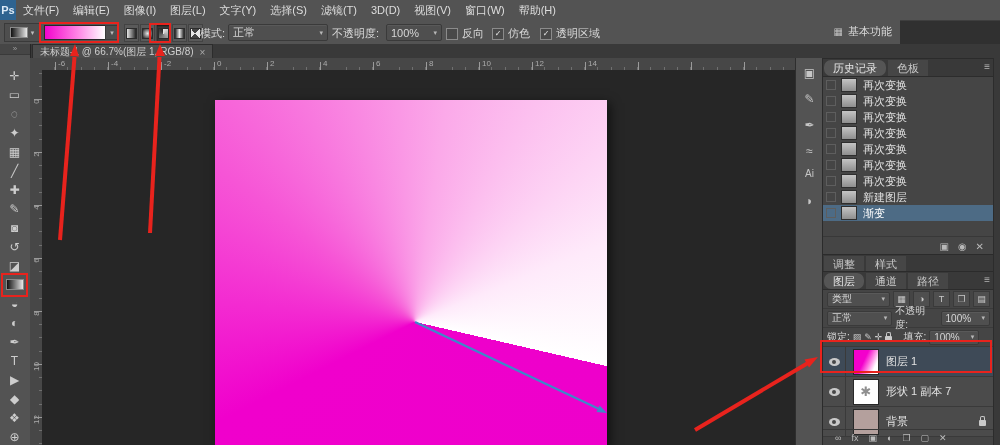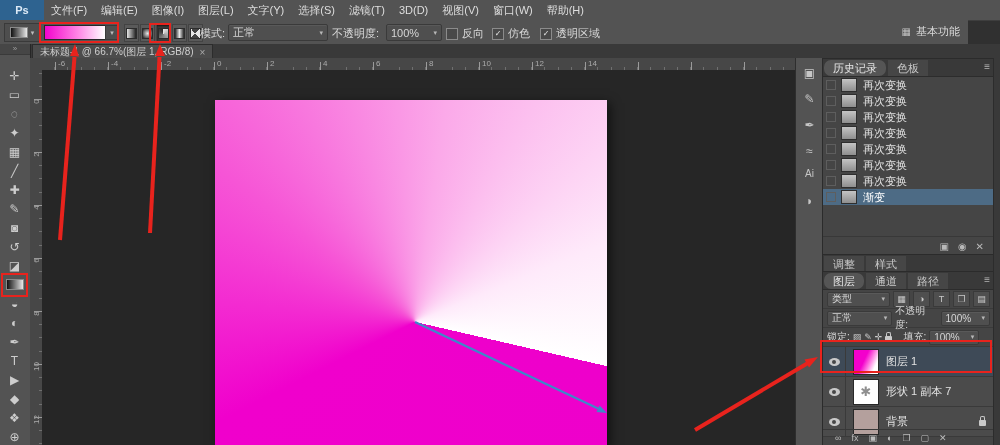--- a/index.html
+++ b/index.html
@@ -5,26 +5,26 @@
   html,body{margin:0;padding:0;}
   body{width:1000px;height:445px;overflow:hidden;position:relative;background:#303030;
        font-family:"Liberation Sans","DejaVu Sans",sans-serif;font-size:11px;color:#d6d6d6;
        -webkit-user-select:none;user-select:none;}
   .abs{position:absolute;}
   #root{position:absolute;left:0;top:0;width:1000px;height:445px;}
 
   
   .menubar{left:0;top:0;width:1000px;height:20px;background:#535353;border-bottom:1px solid #3e3e3e;
            display:flex;align-items:center;}
-  .ps-logo{width:44px;height:20px;background:#2e6390;color:#dceaf7;font-weight:bold;font-size:11px;
+  .ps-logo{width:16px;height:20px;background:#2e6390;color:#dceaf7;font-weight:bold;font-size:11px;
            display:flex;align-items:center;justify-content:center;}
   .menu-item{padding:0 7px;line-height:20px;color:#dedede;}
 
   
-  .optionsbar{left:0;top:20px;width:968px;height:24px;background:#535353;border-bottom:5px solid #e5e5e5;}
+  .optionsbar{left:0;top:20px;width:900px;height:24px;background:#535353;border-bottom:5px solid #e5e5e5;}
   .dd{background:#4f4f4f;border:1px solid #3a3a3a;border-radius:2px;height:15px;display:flex;
       align-items:center;justify-content:space-between;padding:0 4px;box-shadow:inset 0 1px rgba(255,255,255,.06);}
   .dd .arr{color:#b8b8b8;font-size:7px;margin-left:4px;}
   .lbl{color:#d8d8d8;}
   .chkrow{display:flex;align-items:center;gap:4px;}
   .chk{width:10px;height:10px;border:1px solid #8b8b8b;background:#494949;display:inline-flex;
        align-items:center;justify-content:center;font-size:8px;color:#e8e8e8;}
   .toolpreset{left:4px;top:3px;width:34px;height:17px;background:#4e4e4e;border:1px solid #3a3a3a;
               display:flex;align-items:center;justify-content:center;gap:3px;}
   .gradmini{width:16px;height:9px;background:linear-gradient(90deg,#101010,#e8e8e8);border:1px solid #8a8a8a;}
@@ -300,20 +300,25 @@
     <div class="hrow">
         <span class="hgut"></span>
         <span class="hicon"></span>
         <span>再次变换</span>
       </div>
     <div class="hrow">
         <span class="hgut"></span>
         <span class="hicon"></span>
         <span>再次变换</span>
       </div>
+    <div class="hrow">
+        <span class="hgut"></span>
+        <span class="hicon"></span>
+        <span>新建图层</span>
+      </div>
     <div class="hrow selected">
         <span class="hgut"></span>
         <span class="hicon"></span>
         <span>渐变</span>
       </div>
     <div class="hfooter">
       <span>▣</span>
       <span>◉</span>
       <span>✕</span>
     </div>

